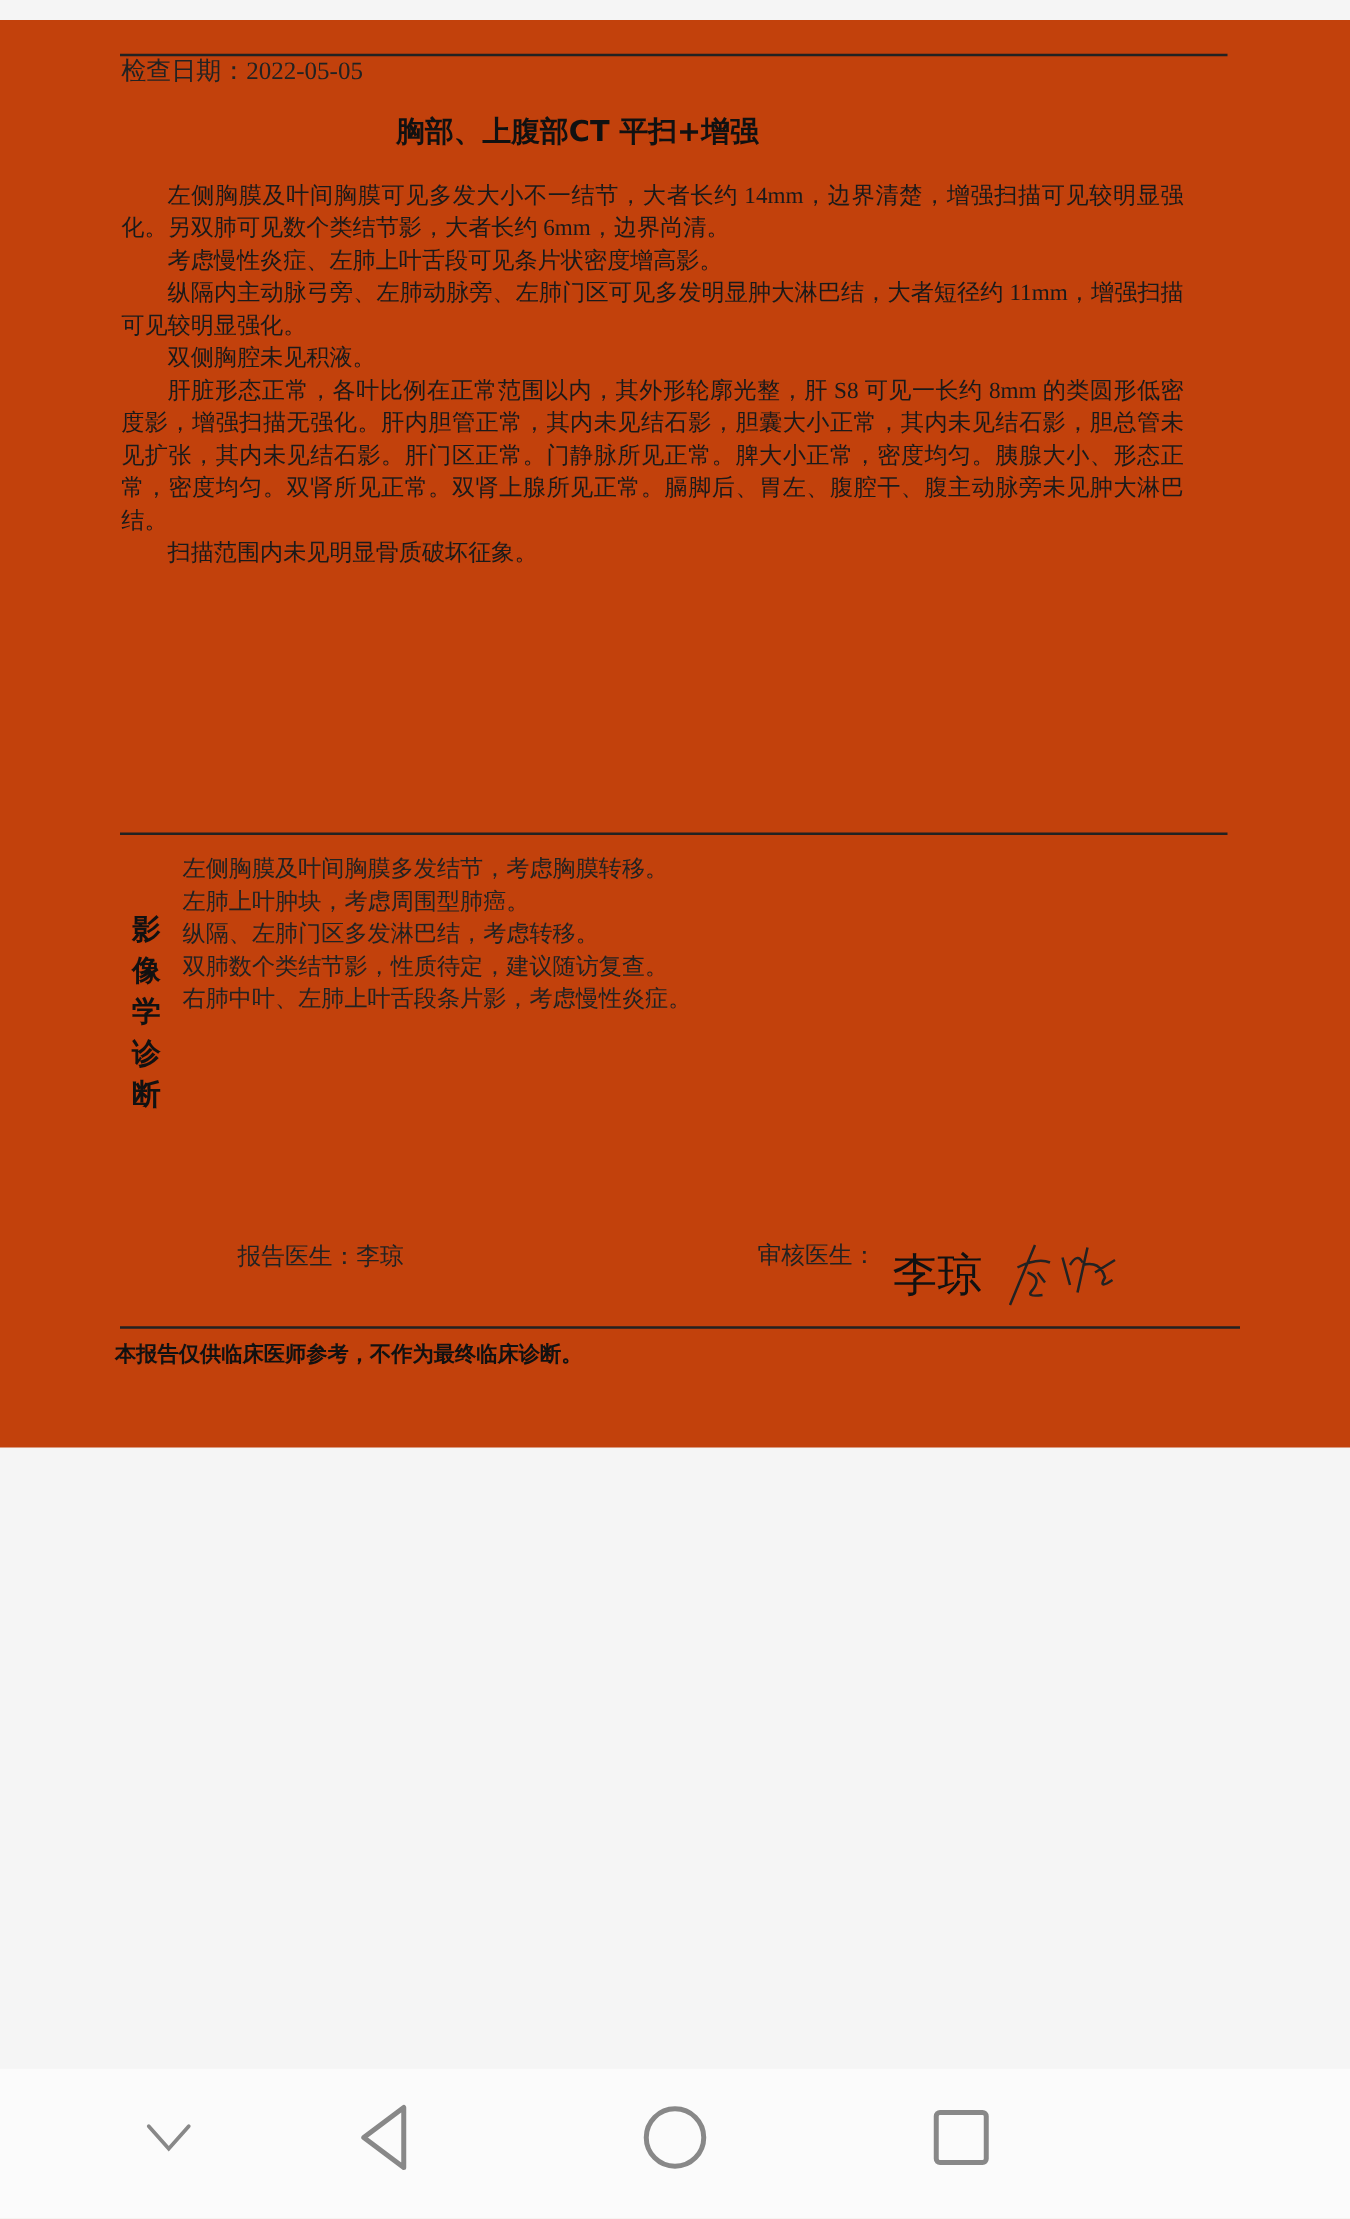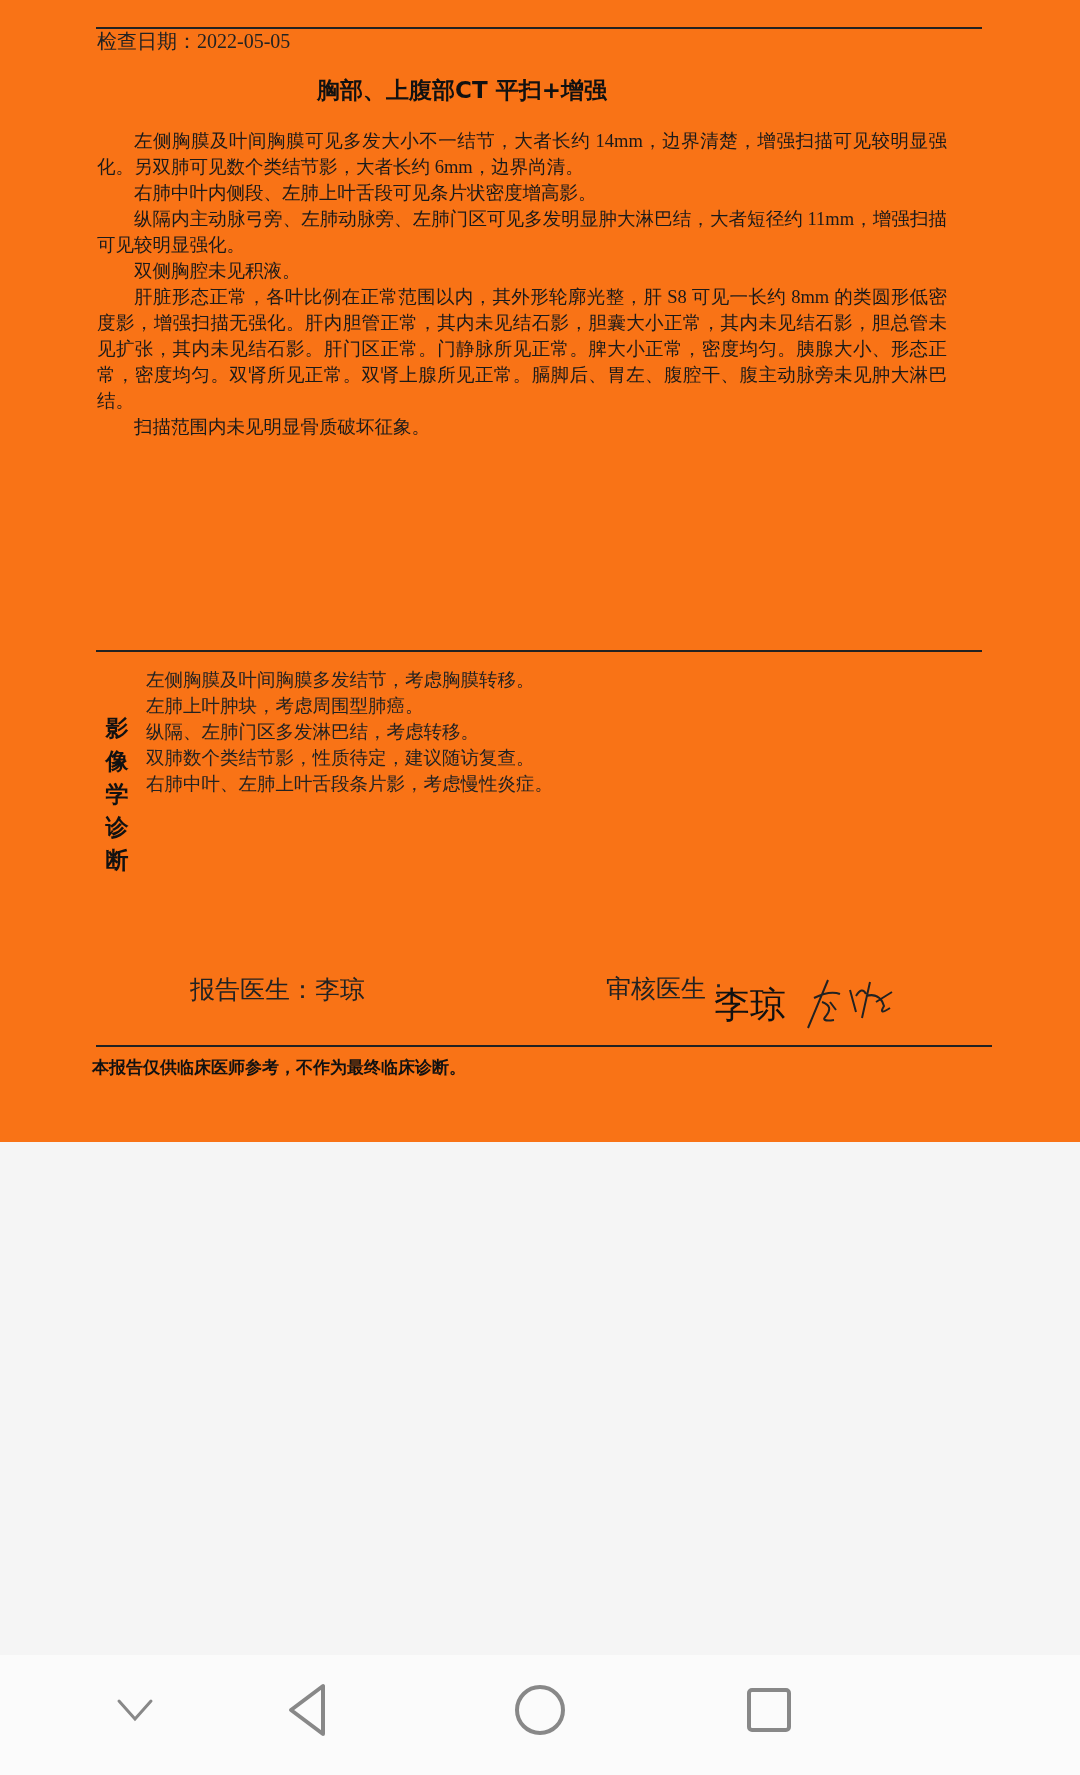--- a/index.html
+++ b/index.html
@@ -1,47 +1,47 @@
 <!DOCTYPE html>
 <html><head>
 <meta charset="utf-8">
 <style>
   * { margin: 0; padding: 0; box-sizing: border-box; }
   html, body { width: 1080px; height: 1775px; overflow: hidden; background: #f5f5f5; }
   body { position: relative; font-family: "Liberation Serif", "DejaVu Serif", serif; color: #111; }
-  .page { position: absolute; left: 0; top: 0; width: 1080px; height: 1142px; background: #f97316; }
+  .page { position: absolute; left: 0; top: 16px; width: 1080px; height: 1142px; background: #c2410c; }
   .hr { position: absolute; height: 2px; background: #222; }
   .date { position: absolute; left: 97px; top: 27px; font-size: 20px; line-height: 28px; color: #222; }
   .title { position: absolute; left: 0; width: 924px; top: 74px; text-align: center; font-size: 23px; font-weight: bold; line-height: 32px; color: #111; font-family: "DejaVu Sans", "Liberation Sans", sans-serif; }
   .findings { position: absolute; left: 97px; top: 128px; width: 850px; font-size: 18.5px; line-height: 26px; color: #1a1a1a; text-align: justify; }
   .findings p { text-indent: 2em; }
   .dx-label { position: absolute; left: 102px; top: 712px; width: 30px; font-size: 23px; font-weight: bold; line-height: 33px; font-family: "DejaVu Sans", "Liberation Sans", sans-serif; color: #111; }
   .dx-label span { display: block; text-align: center; }
   .dx-list { position: absolute; left: 146px; top: 667px; font-size: 18.5px; line-height: 26px; color: #222; font-family: "DejaVu Sans", "Liberation Sans", sans-serif; }
   .dx-list div { white-space: nowrap; }
-  .sign { position: absolute; font-size: 25px; line-height: 28px; color: #222; }
+  .sign { position: absolute; font-size: 19px; line-height: 28px; color: #222; }
   .reviewer-name { position: absolute; left: 714px; top: 983px; font-size: 36px; line-height: 44px; color: #111; font-family: "DejaVu Serif", "Liberation Serif", serif; }
   .signature { position: absolute; left: 800px; top: 972px; width: 110px; height: 60px; }
   .disclaimer { position: absolute; left: 92px; top: 1055px; font-size: 17px; font-weight: bold; line-height: 26px; color: #111; font-family: Liberation Sans, sans-serif; }
   .navbar { position: absolute; left: 0; top: 1655px; width: 1080px; height: 120px; background: #fbfbfb; }
   .nav-btn { position: absolute; top: 10px; width: 90px; height: 90px; display: flex; align-items: center; justify-content: center; cursor: pointer; }
 </style>
 </head>
 <body>
 
 <div class="page">
   <div class="hr" style="left:96px; top:27px; width:886px;"></div>
   <div class="date">
     <span>检查日期：</span><span>2022-05-05</span>
   </div>
   <div class="title">胸部、上腹部CT 平扫+增强</div>
 
   <div class="findings">
     <p>左侧胸膜及叶间胸膜可见多发大小不一结节，大者长约 14mm，边界清楚，增强扫描可见较明显强化。另双肺可见数个类结节影，大者长约 6mm，边界尚清。</p>
-    <p>右肺中叶内侧段、左肺上叶舌段可见条片状密度增高影。</p>
+    <p>考虑慢性炎症、左肺上叶舌段可见条片状密度增高影。</p>
     <p>纵隔内主动脉弓旁、左肺动脉旁、左肺门区可见多发明显肿大淋巴结，大者短径约 11mm，增强扫描可见较明显强化。</p>
     <p>双侧胸腔未见积液。</p>
     <p>肝脏形态正常，各叶比例在正常范围以内，其外形轮廓光整，肝 S8 可见一长约 8mm 的类圆形低密度影，增强扫描无强化。肝内胆管正常，其内未见结石影，胆囊大小正常，其内未见结石影，胆总管未见扩张，其内未见结石影。肝门区正常。门静脉所见正常。脾大小正常，密度均匀。胰腺大小、形态正常，密度均匀。双肾所见正常。双肾上腺所见正常。膈脚后、胃左、腹腔干、腹主动脉旁未见肿大淋巴结。</p>
     <p>扫描范围内未见明显骨质破坏征象。</p>
   </div>
 
   <div class="hr" style="left:96px; top:650px; width:886px;"></div>
 
   <div class="dx-label">
     <span>影</span>

